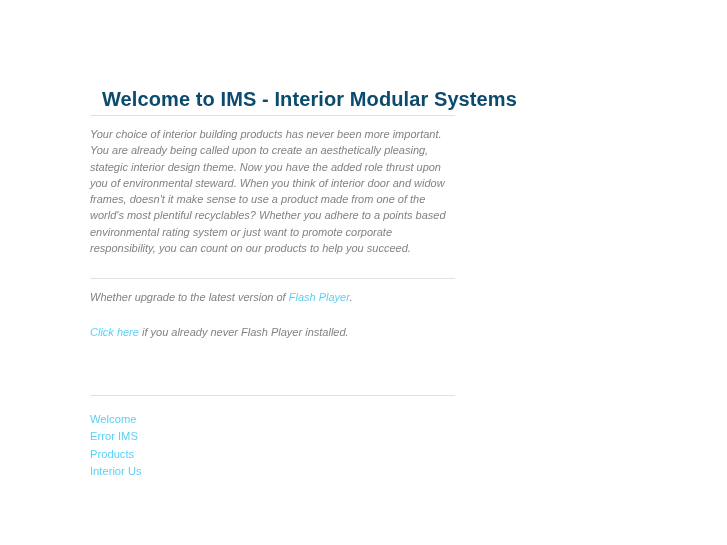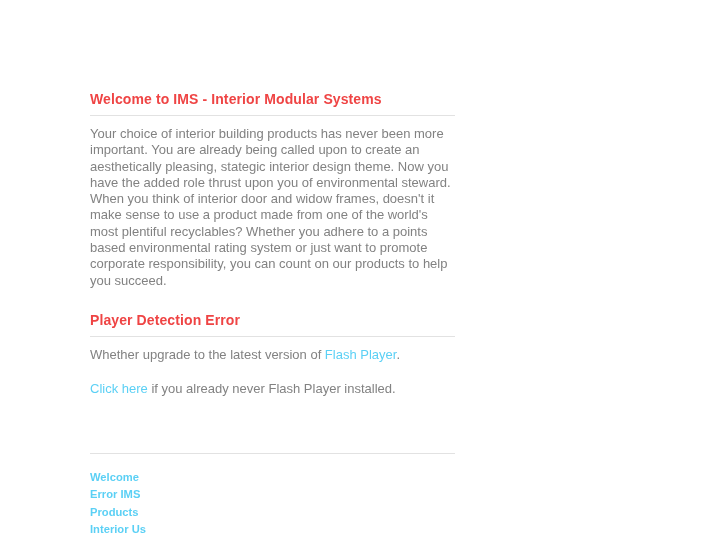--- a/index.html
+++ b/index.html
@@ -23,64 +23,64 @@
   }
 
   .page-column {
     margin-left: 90px;
     width: 365px;
   }
 
   .section { margin: 0; }
 
   .section-heading {
-    color: #ef4444;
-    font-size: 14px;
+    color: #0c4a6e;
+    font-size: 20px;
     font-weight: bold;
     line-height: 19px;
     letter-spacing: 0.1px;
-    margin: 0 0 6px 0;
+    margin: 0 0 6px 12px;
     white-space: nowrap;
   }
 
   .divider {
     border: 0;
     border-top: 1px solid #e2e2e2;
     height: 0;
     margin: 0;
     width: 365px;
   }
 
   .body-text {
     color: #828282;
-    font-size: 13px;
+    font-size: 11px;
     line-height: 16.3px;
     margin: 10px 16px 0 0;
     width: 362px;
+    font-style: italic;
   }
 
   .body-text.tight { width: 360px; }
 
   a.inline-link,
   a.nav-link {
     color: #5bd0f5;
     text-decoration: none;
     cursor: pointer;
   }
 
   .gap-welcome { height: 22px; }
   .gap-player  { height: 55px; }
 
   .line-spacer { height: 8px; }
 
   .nav-list {
     list-style: none;
     margin: 14px 0 16px 0;
     padding: 0;
-    font-weight: bold;
   }
   .nav-list li {
     margin: 0;
     padding: 0;
     line-height: 15.5px;
   }
   .nav-list a {
     font-size: 11.2px;
     line-height: 15.5px;
     display: inline-block;
@@ -95,21 +95,20 @@
 
   <div class="section">
     <h1 class="section-heading">Welcome to IMS - Interior Modular Systems</h1>
     <hr class="divider">
     <p class="body-text">Your choice of interior building products has never been more important. You are already being called upon to create an aesthetically pleasing, stategic interior design theme. Now you have the added role thrust upon you of environmental steward. When you think of interior door and widow frames, doesn't it make sense to use a product made from one of the world's most plentiful recyclables? Whether you adhere to a points based environmental rating system or just want to promote corporate responsibility, you can count on our products to help you succeed.</p>
   </div>
 
   <div class="gap-welcome"></div>
 
   <div class="section">
-    <h2 class="section-heading">Player Detection Error</h2>
     <hr class="divider">
 
     <p class="body-text">
       <span>Whether upgrade to the latest version of </span><a class="inline-link" href="#">Flash Player</a><span>.</span>
     </p>
 
     <div class="line-spacer"></div>
 
     <p class="body-text tight">
       <a class="inline-link" href="#">Click here</a><span> if you already never Flash Player installed.</span>

